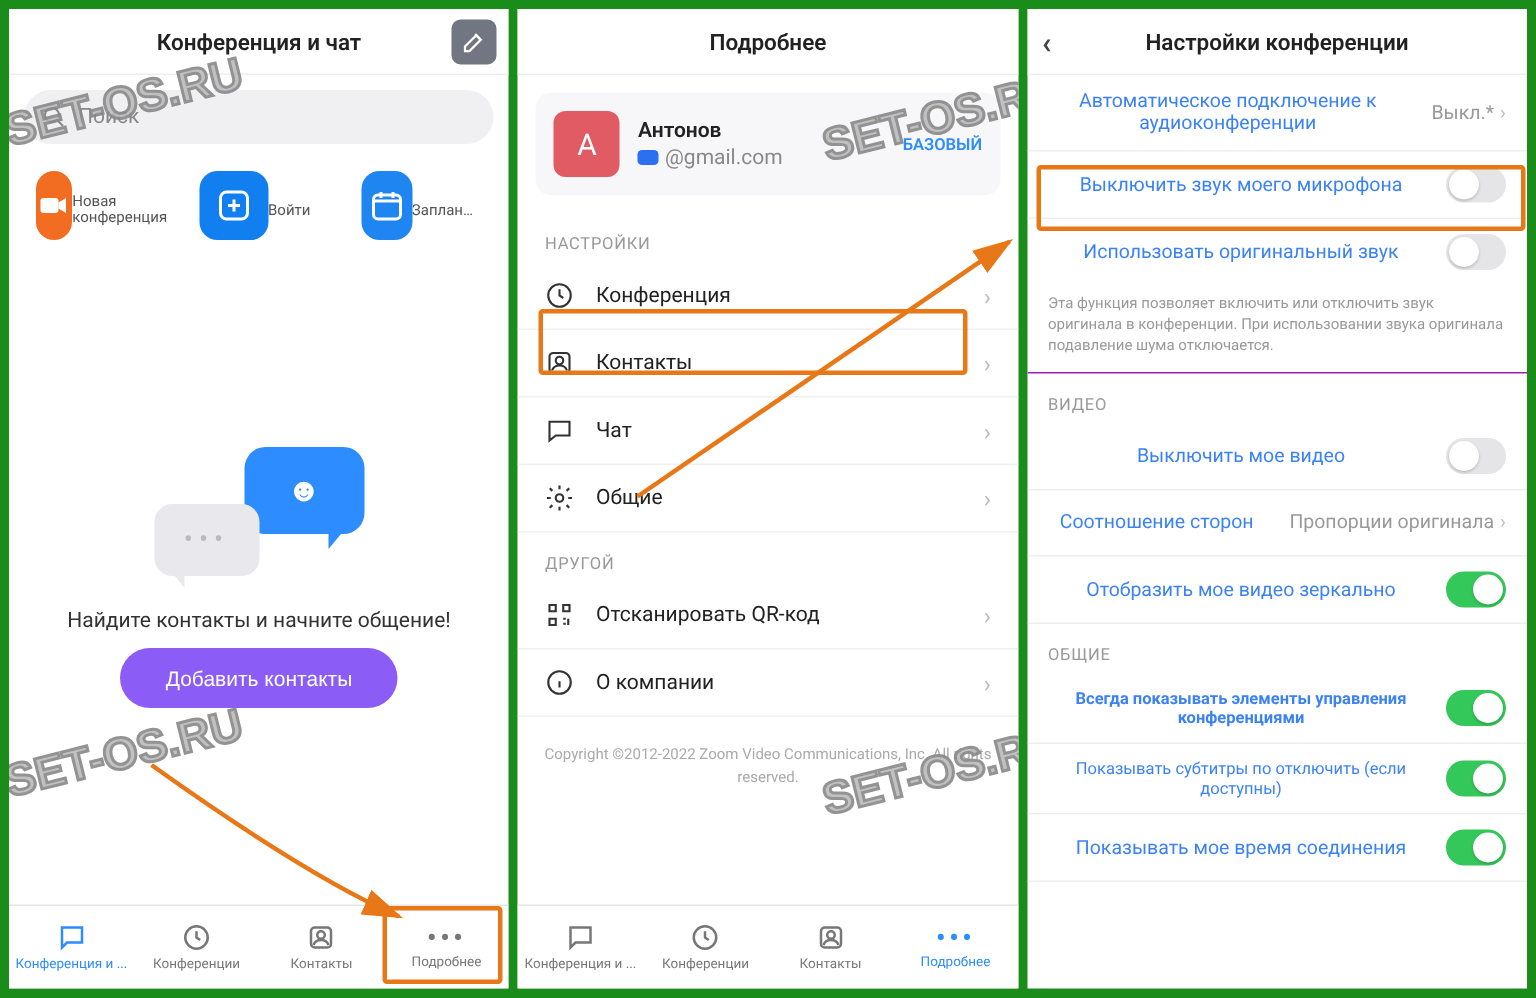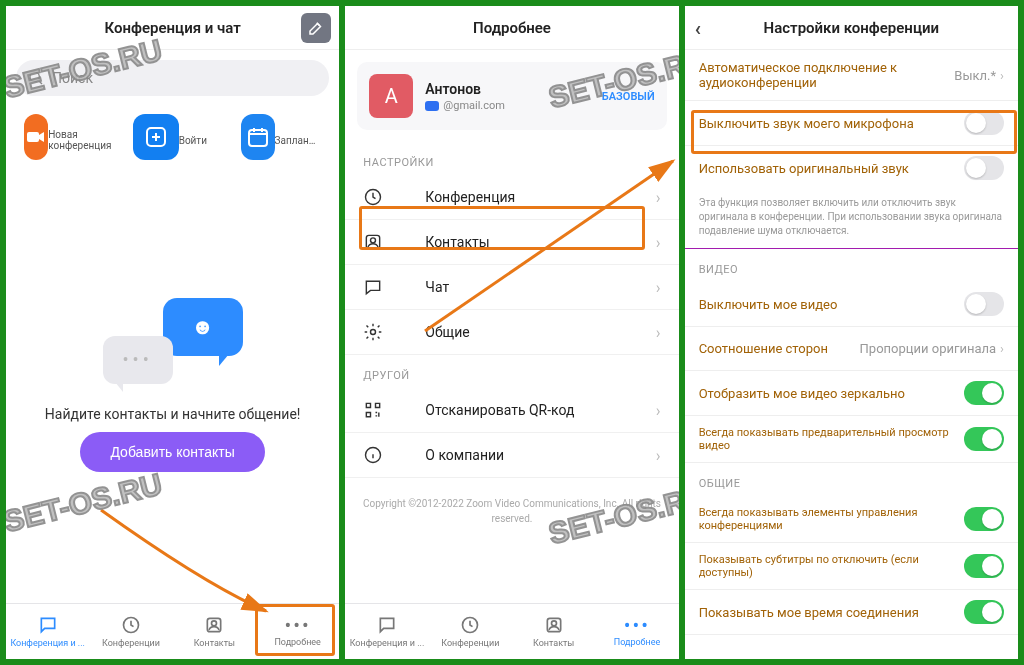--- a/index.html
+++ b/index.html
@@ -187,50 +187,49 @@
     width:44px;height:44px;
     background:#e15b64;
     border-radius:8px;
     color:#fff;
     font-size:20px;
     display:flex;align-items:center;justify-content:center;
     margin-right:12px;
   }
   .pc-info{flex:1;}
   .pc-name{font-weight:600;font-size:14px;}
-  .pc-email{font-size:11px;color:#888;margin-top:2px;}
+  .pc-email{font-size:14px;color:#888;margin-top:2px;}
   .pc-email .vicon{display:inline-block;width:14px;height:10px;background:#2d6ff1;border-radius:3px;vertical-align:middle;margin-right:4px;}
   .badge{color:#2d8cff;font-size:11px;font-weight:600;}
   .sec-title{color:#999;font-size:11px;letter-spacing:.5px;padding:14px 18px 6px;}
   .srow{
     display:flex;align-items:center;
     padding:12px 18px;
     border-bottom:1px solid #f0f0f0;
     font-size:14px;
-    gap:28px;
   }
   .srow svg{width:20px;height:20px;stroke:#333;fill:none;stroke-width:1.7;margin-right:14px;flex-shrink:0;}
   .srow .chev{margin-left:auto;color:#bbb;font-size:16px;}
   .copywright{
     text-align:center;
     font-size:10px;
     color:#aaa;
     padding:18px 4px;
     line-height:1.5;
   }
   
   .s3-body{flex:1;overflow:hidden;}
   .setrow{
     display:flex;align-items:center;
     padding:10px 14px;
     border-bottom:1px solid #eee;
     min-height:44px;
   }
   .setrow .lbl{
-    flex:1; font-size:13px; color:#a16207;
+    flex:1; font-size:13px; color:#3b82f6;text-align:center;
   }
   .setrow .val{color:#999;font-size:13px;margin-left:16px;text-align:right;}
   .setrow .val .chev{color:#bbb;margin-left:4px;}
   .toggle{
     width:40px;height:24px;
     border-radius:12px;
     background:#e5e5e8;
     position:relative;
     flex-shrink:0;
     margin-left:8px;
@@ -489,28 +488,24 @@
       <div class="toggle"></div>
     </div>
     <div class="setrow">
       <span class="lbl">Соотношение сторон</span>
       <span class="val"><span>Пропорции оригинала</span><span class="chev">›</span></span>
     </div>
     <div class="setrow">
       <span class="lbl">Отобразить мое видео зеркально</span>
       <div class="toggle on"></div>
     </div>
-    <div class="setrow">
-      <span class="lbl" style="font-size:11px;">Всегда показывать предварительный просмотр видео</span>
-      <div class="toggle on"></div>
-    </div>
 
     <div class="sec3-title">ОБЩИЕ</div>
     <div class="setrow">
-      <span class="lbl" style="font-size:11px;">Всегда показывать элементы управления конференциями</span>
+      <span class="lbl" style="font-size:11px;font-weight:bold;">Всегда показывать элементы управления конференциями</span>
       <div class="toggle on"></div>
     </div>
     <div class="setrow">
       <span class="lbl" style="font-size:11px;">Показывать субтитры по отключить (если доступны)</span>
       <div class="toggle on"></div>
     </div>
     <div class="setrow">
       <span class="lbl">Показывать мое время соединения</span>
       <div class="toggle on"></div>
     </div>

